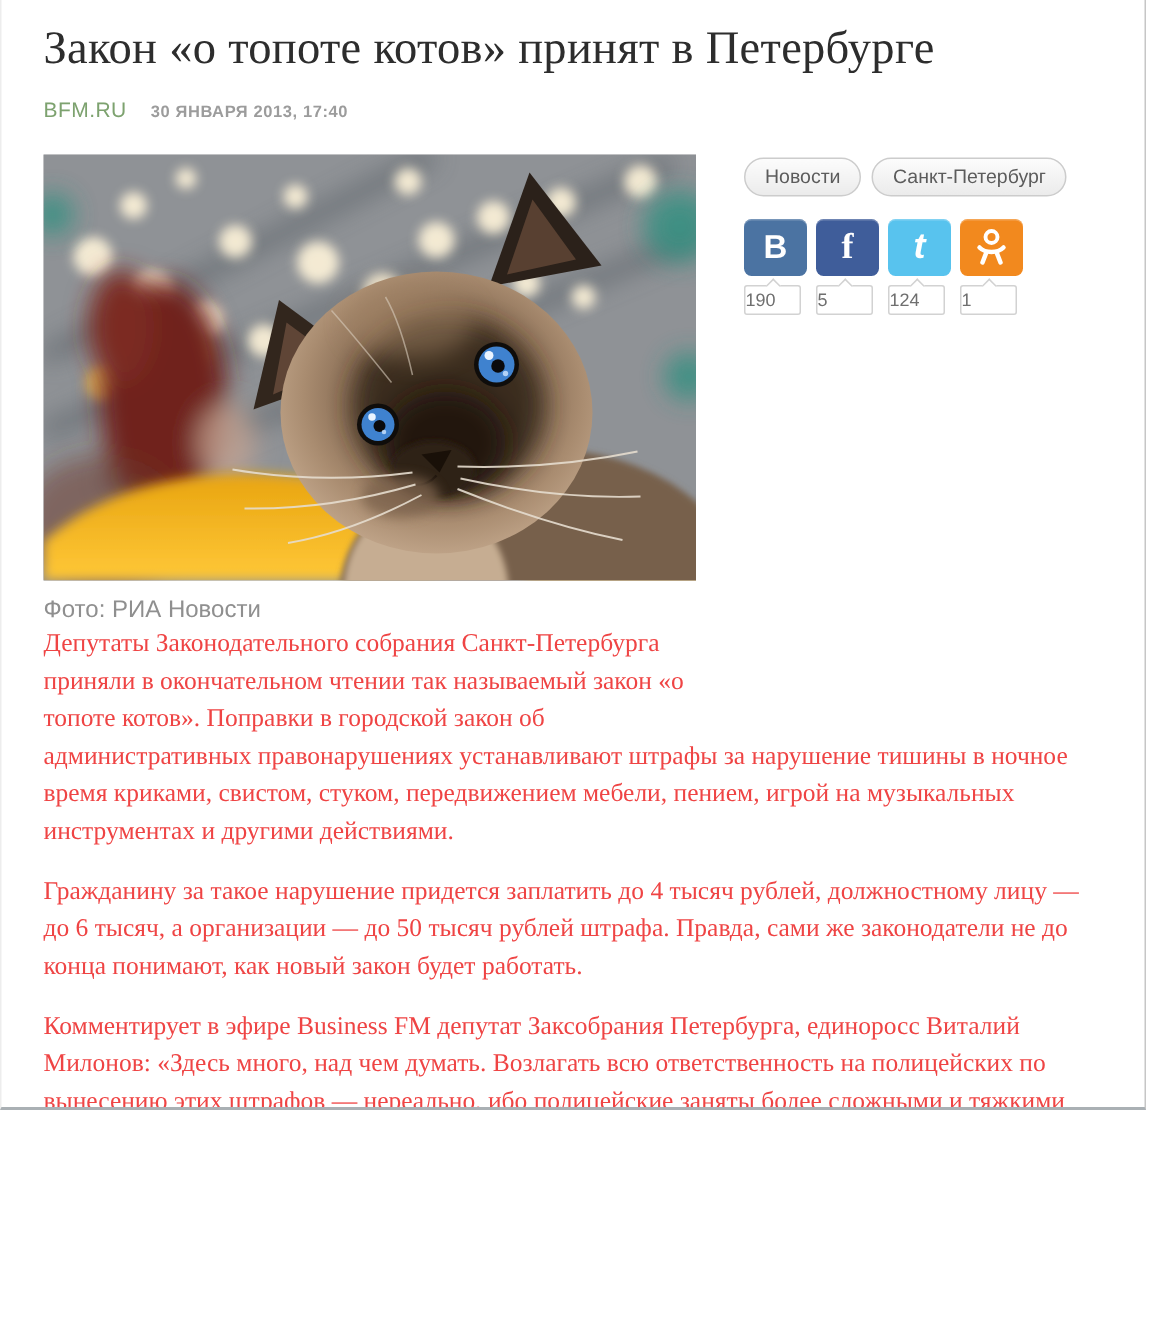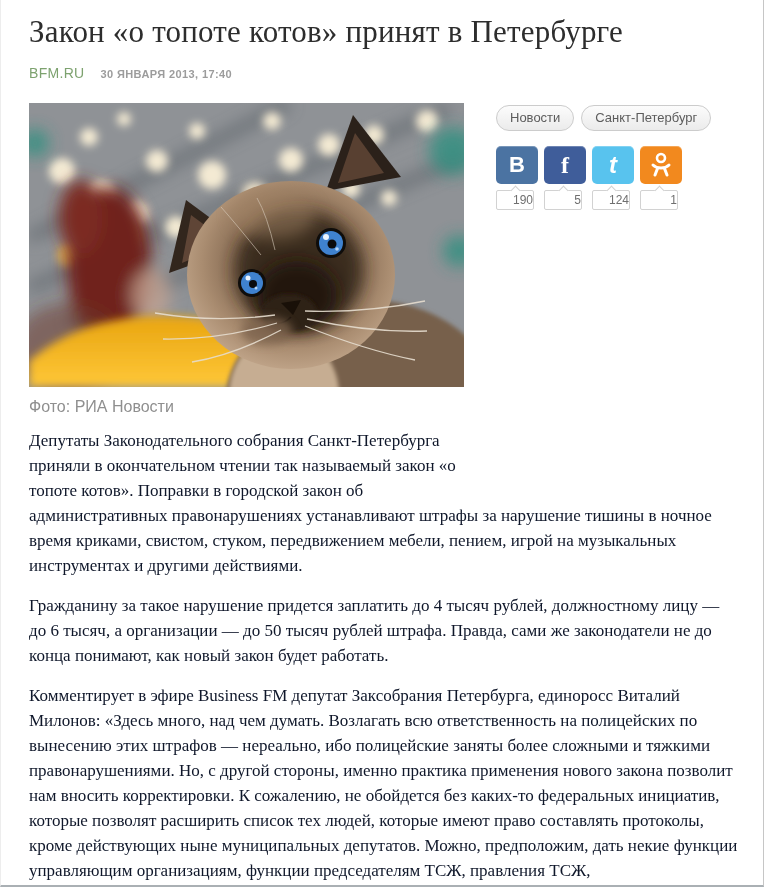--- a/index.html
+++ b/index.html
@@ -3,21 +3,21 @@
 <meta charset="utf-8">
 <style>
   * { margin:0; padding:0; box-sizing:border-box; }
   html,body { background:#fff; }
   body {
     width:768px; height:892px; overflow:hidden;
     font-family:"Liberation Sans", sans-serif;
     position:relative;
   }
   .page {
-    width:764px; height:887px; overflow:hidden;
+    width:764px; height:740px; overflow:hidden;
     border-left:1px solid #ededed;
     border-right:1px solid #c6c6c6;
     border-bottom:2px solid #aab0b4;
     padding:8px 24px 0 28px;
     background:#fff;
   }
   
   .headline {
     font-family:"Liberation Serif", serif;
     font-weight:400;
@@ -62,33 +62,33 @@
     box-shadow:inset 0 1px 0 rgba(255,255,255,.25);
   }
   .share-btn .glyph-b { font-size:22px; font-weight:bold; }
   .share-btn .glyph-f { font-size:24px; font-weight:bold; font-family:"Liberation Serif",serif; }
   .share-btn .glyph-t { font-size:24px; font-weight:bold; font-style:italic; }
   .count-row { margin-top:6px; display:flex; gap:10px; }
   .count-box {
     position:relative;
     width:38px; height:20px; margin-right:0;
     border:1px solid #d2d2d2; border-radius:2px; background:#fff;
-    font-size:12px; color:#6f6f6f; text-align:right; line-height:18px;
+    font-size:12px; color:#6f6f6f; text-align:left; line-height:18px;
   }
   .count-box::before {
     content:""; position:absolute; top:-4px; left:15px;
     width:6px; height:6px; background:#fff;
     border-left:1px solid #d2d2d2; border-top:1px solid #d2d2d2;
     transform:rotate(45deg);
   }
   
   .article {
-    margin-top:12px;
+    margin-top:0;
     font-family:"Liberation Serif", serif;
-    font-size:17px; line-height:25px; color:#0f172a;
+    font-size:17px; line-height:25px; color:#ef4444;
     width:711px;
   }
   .article p { margin:0 0 15px 0; }
   .wrap-spacer { float:right; width:282px; height:75px; }
 </style>
 </head>
 <body>
 
 <div class="page">
 

